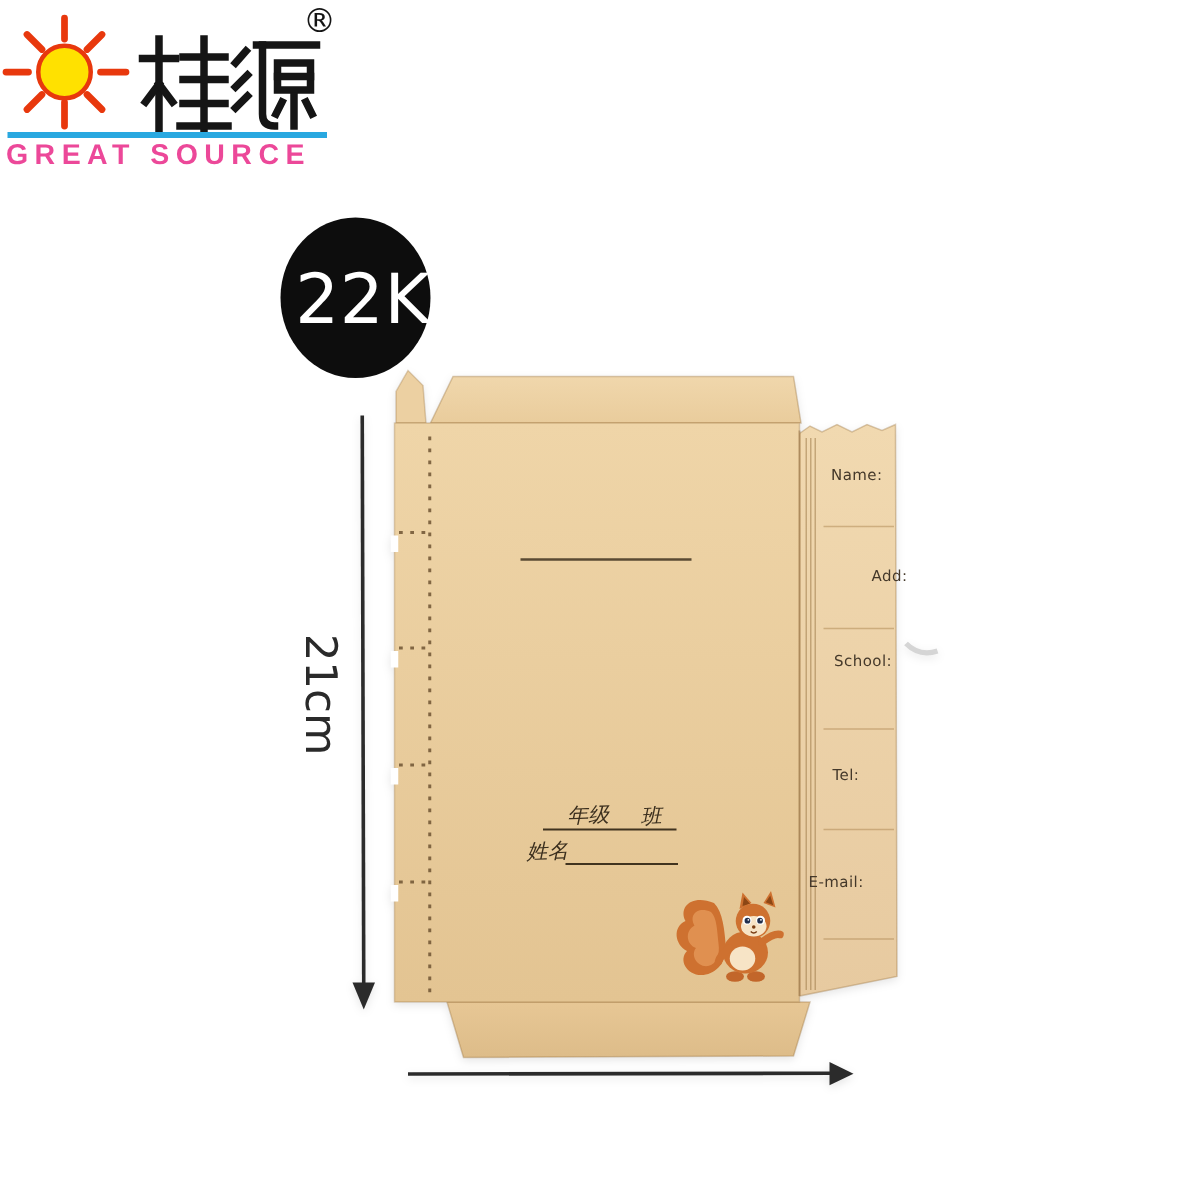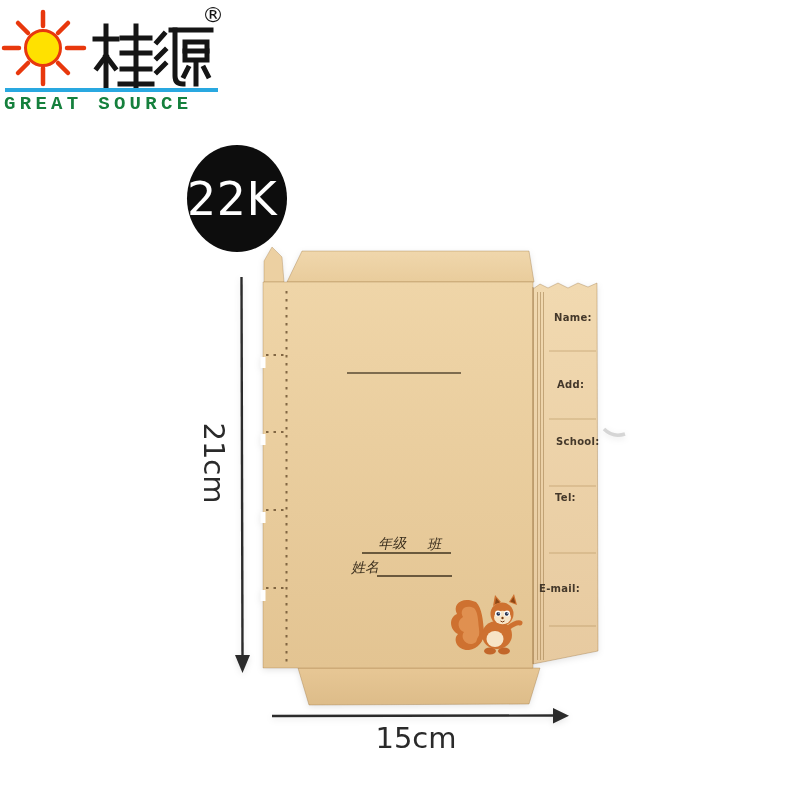--- a/index.html
+++ b/index.html
@@ -6,34 +6,34 @@
   .stage{position:relative;width:800px;height:800px;background:#ffffff;overflow:hidden;
          font-family:"DejaVu Sans",sans-serif;}
 
   
   .logo{position:absolute;left:0;top:0;width:232px;height:122px;}
   .logo-art{position:absolute;left:0;top:0;}
   .reg-mark{position:absolute;left:202px;top:2px;font-size:22px;color:#141414;
             font-family:"DejaVu Sans",sans-serif;}
   .blue-bar{position:absolute;left:5px;top:88px;width:213px;height:4px;background:#29a8e0;}
   .brand-en{position:absolute;left:4px;top:93px;width:222px;white-space:nowrap;
-            font-family:Liberation Mono, monospace;
-            font-weight:bold;font-size:19px;letter-spacing:4.3px;color:#15803d;}
+            font-family:Liberation Sans, sans-serif;
+            font-weight:bold;font-size:19px;letter-spacing:4.3px;color:#ec4899;}
 
   
   .badge{position:absolute;left:187px;top:145px;width:100px;height:107px;background:#0d0d0d;
-         border-radius:50%;display:flex;align-items:center;justify-content:flex-start;}
+         border-radius:50%;display:flex;align-items:center;justify-content:flex-end;}
   .badge-label{color:#ffffff;font-size:46px;line-height:1;letter-spacing:0.5px;
                font-family:"DejaVu Sans",sans-serif;}
 
   
   .cover-svg{position:absolute;left:0;top:0;filter:drop-shadow(0 2px 3px rgba(0,0,0,0.10));}
 
   
-  .field-label{position:absolute;font-size:10px;font-weight:700;color:#44382a;
+  .field-label{position:absolute;font-size:10px;font-weight:400;color:#44382a;
                letter-spacing:0.3px;font-family:"DejaVu Sans",sans-serif;}
   .cn-text{position:absolute;font-family:"DejaVu Serif",serif;font-style:italic;
            color:#3b2f1e;font-size:14px;transform:rotate(-2deg);}
 
   
   .dim{position:absolute;color:#2a2a2a;font-size:29px;text-align:center;
        font-family:"DejaVu Sans",sans-serif;}
   .dim-height{left:172px;top:446px;width:84px;transform:rotate(90deg);}
   .dim-width{left:374px;top:721px;width:84px;}
 </style>
@@ -191,25 +191,24 @@
       <line x1="241.5" y1="277" x2="242.5" y2="657" stroke="#2b2b2b" stroke-width="2.4"></line>
       <polygon points="235,655 250,655 242.5,673" fill="#2b2b2b"></polygon>
     </g>
     <g>
       <line x1="272" y1="716" x2="555" y2="715.5" stroke="#2b2b2b" stroke-width="2.4"></line>
       <polygon points="553,708 553,723.5 569,715.8" fill="#2b2b2b"></polygon>
     </g>
   </svg>
 
   <div class="field-label" style="left:554px;top:312px">Name:</div>
-  <div class="field-label" style="left:557px;top:379px">Add:</div>
+  <div class="field-label" style="left:581px;top:379px">Add:</div>
   <div class="field-label" style="left:556px;top:436px">School:</div>
-  <div class="field-label" style="left:555px;top:492px">Tel:</div>
+  <div class="field-label" style="left:555px;top:512px">Tel:</div>
   <div class="field-label" style="left:539px;top:583px">E-mail:</div>
 
   <div class="cn-text" style="left:378px;top:535px">年级</div>
   <div class="cn-text" style="left:427px;top:536px">班</div>
   <div class="cn-text" style="left:351px;top:559px">姓名</div>
 
   <div class="dim dim-height">21cm</div>
-  <div class="dim dim-width">15cm</div>
 
 </div>
 
 </body></html>

